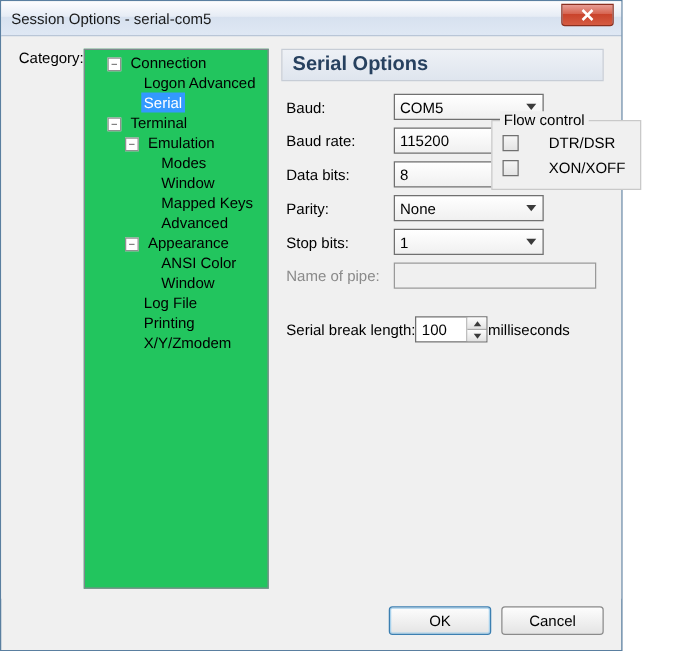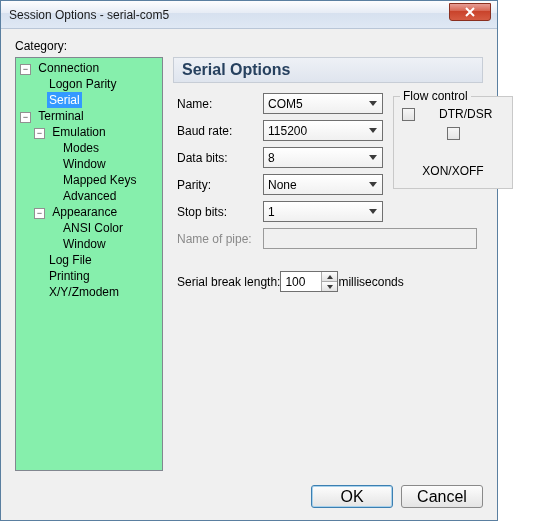--- a/index.html
+++ b/index.html
@@ -46,38 +46,38 @@
     align-items: center;
     justify-content: center;
     font-weight: bold;
     cursor: pointer;
   }
   .close-btn svg { width:10px; height:10px; }
   .body {
     flex: 1;
     padding: 10px 14px 8px 14px;
     display: flex;
-    flex-direction: column;
+    flex-direction: row;
     background: #f0f0f0;
   }
   .cat-label {
     margin-bottom: 4px;
   }
   .content-row {
     flex: 1;
     display: flex;
     gap: 10px;
     min-height: 0;
   }
   .tree {
     width: 148px;
-    background: #86efac;
+    background: #22c55e;
     border: 1px solid #828790;
     overflow: auto;
-    padding: 2px 0;
+    padding: 2px 14px;
     font-size: 12px;
     line-height: 16px;
   }
   .tree ul { list-style: none; margin: 0; padding: 0 0 0 14px; }
   .tree > ul { padding-left: 4px; }
   .tree li { position: relative; white-space: nowrap; }
   .tree li > .row {
     display: inline-flex;
     align-items: center;
     gap: 2px;
@@ -184,21 +184,21 @@
     padding: 0 3px;
     font-size: 12px;
   }
   .chk {
     display:flex;
     align-items:center;
     gap:24px;
     margin: 2px 0 6px 0;
     cursor: pointer;
   }
-  .chk:last-child{margin-bottom:0;flex-direction:column;}
+  .chk:last-child{margin-bottom:0;}
   .chk .box {
     width:13px;height:13px;border:1px solid #707070;
     background:linear-gradient(#f6f6f6,#e4e4e4);
   }
   .break-row {
     margin-top: 22px;
     display:flex;
     align-items:center;
     gap:0;
   }
@@ -228,21 +228,21 @@
     padding: 6px 14px 12px 14px;
   }
   .btn {
     min-width: 82px;
     height: 23px;
     border: 1px solid #8a8a8a;
     border-radius: 3px;
     background: linear-gradient(#fdfdfd,#e4e4e4);
     display:flex;align-items:center;justify-content:center;
     cursor:pointer;
-    font-size:16px;
+    font-size:12px;
   }
   .btn.default {
     border: 1px solid #3c7fb1;
     box-shadow: inset 0 0 0 1px #a7d1ec;
   }
 </style>
 </head>
 <body>
 
 <div class="window">
@@ -260,21 +260,21 @@
     <div class="cat-label">Category:</div>
 
     <div class="content-row">
 
       <div class="tree">
         <ul>
           <li>
             <span class="exp">−</span>
             <span class="row">Connection</span>
             <ul>
-              <li><span class="noexp"></span><span class="row">Logon Parity</span></li>
+              <li><span class="noexp"></span><span class="row">Logon Advanced</span></li>
               <li><span class="noexp"></span><span class="row selected">Serial</span></li>
             </ul>
           </li>
           <li>
             <span class="exp">−</span>
             <span class="row">Terminal</span>
             <ul>
               <li>
                 <span class="exp">−</span>
                 <span class="row">Emulation</span>
@@ -299,21 +299,21 @@
             </ul>
           </li>
         </ul>
       </div>
 
       <div class="right-panel">
         <div class="panel-header">Serial Options</div>
         <div class="panel-body">
 
           <div class="form-grid">
-            <div>Name:</div>
+            <div>Baud:</div>
             <div class="combo">
               <span>COM5</span>
               <span class="arrow"></span>
             </div>
 
             <div>Baud rate:</div>
             <div class="combo">
               <span>115200</span>
               <span class="arrow"></span>
             </div>

